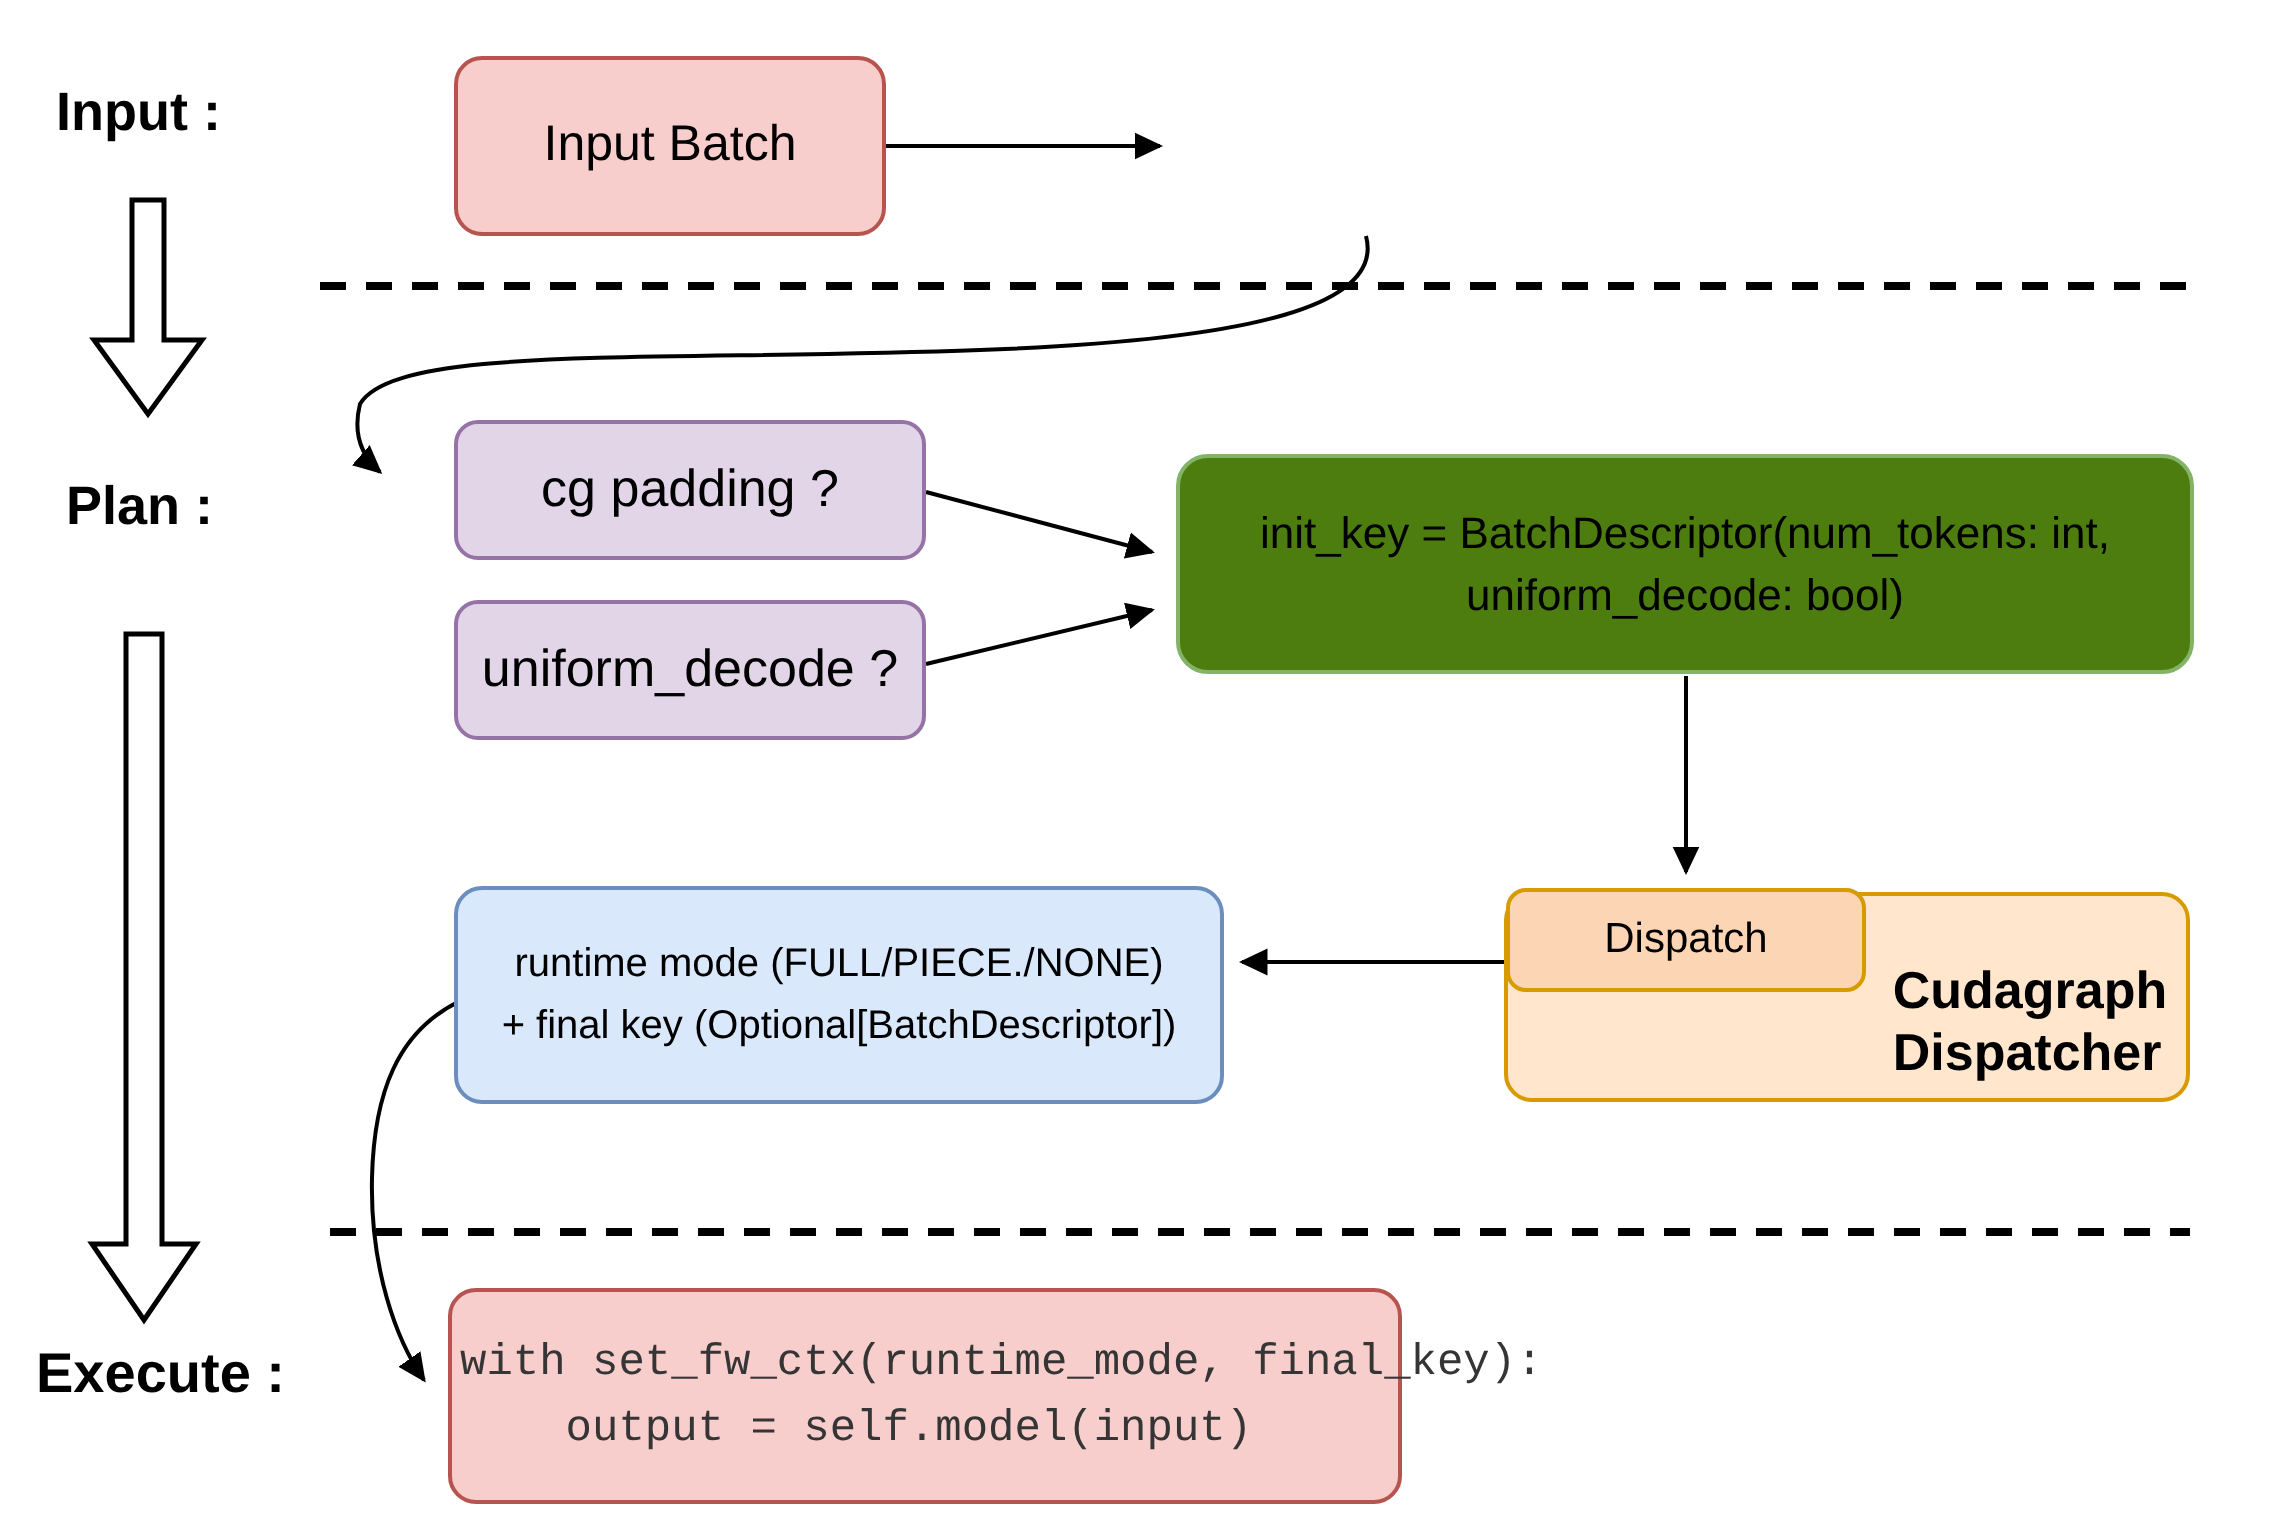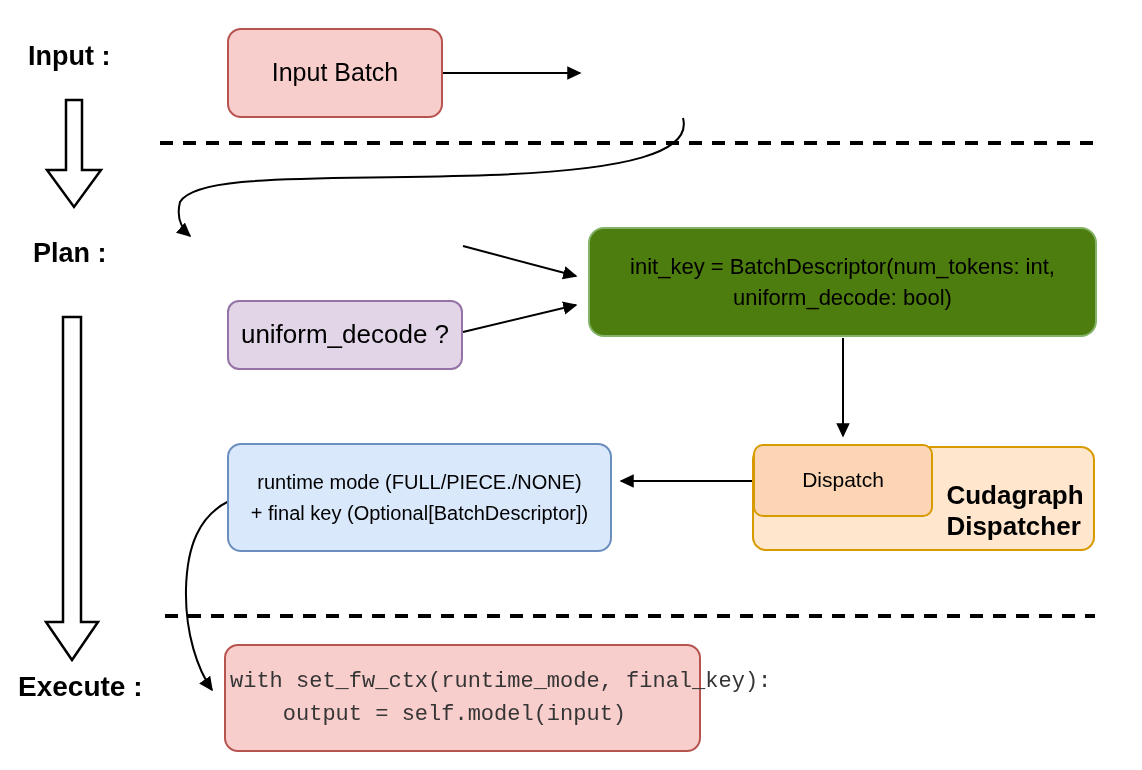--- a/index.html
+++ b/index.html
@@ -15,21 +15,21 @@
     position:absolute;box-sizing:border-box;border:2px solid #000;border-radius:14px;
     display:flex;align-items:center;justify-content:center;text-align:center;
     white-space:pre-line;line-height:1.35;
   }
   .node-input-batch{left:227px;top:28px;width:216px;height:90px;font-size:25px;}
   .node-preprocess{left:590px;top:28px;width:192px;height:89px;font-size:25px;}
   .node-cg-padding{left:227px;top:210px;width:236px;height:70px;font-size:26px;border-radius:12px;}
   .node-uniform-decode{left:227px;top:300px;width:236px;height:70px;font-size:26px;border-radius:12px;}
   .node-init-key{left:588px;top:227px;width:509px;height:110px;font-size:22px;border-radius:16px;line-height:1.42;}
   .node-dispatcher-outer{left:752px;top:446px;width:343px;height:105px;border-radius:14px;}
-  .node-dispatch-inner{left:753px;top:444px;width:180px;height:73px;font-size:21px;border-radius:10px;z-index:3;}
+  .node-dispatch-inner{left:753px;top:444px;width:180px;height:52px;font-size:21px;border-radius:10px;z-index:3;}
   .dispatcher-caption{position:absolute;left:935px;top:446px;width:160px;height:130px;
     display:flex;align-items:center;justify-content:center;text-align:left;
     white-space:pre-line;font-size:26px;line-height:1.2;z-index:4;font-weight:bold;}
   .node-runtime-result{left:227px;top:443px;width:385px;height:109px;font-size:20px;line-height:1.55;}
   .node-execute-code{
     left:224px;top:644px;width:477px;height:108px;
     font-family:"Liberation Mono","DejaVu Sans Mono",monospace;
     font-size:22px;line-height:1.5;white-space:pre;text-align:left;
     justify-content:flex-start;padding-left:4px;color:#353535;
   }
@@ -65,20 +65,21 @@
     <path d="M229 501 C199 516, 187 546, 186 589 C185 634, 198 670, 212 690" stroke="#000" stroke-width="2" fill="none" marker-end="url(#ah)"></path>
   </svg>
 
   <div class="stage-label label-input">Input :</div>
   <div class="stage-label label-plan">Plan :</div>
   <div class="stage-label label-execute">Execute :</div>
 
   <div class="node node-input-batch" style="background-color: rgb(248, 206, 204); border-color: rgb(184, 84, 80);">Input Batch</div>
 
 
+  <div class="node node-cg-padding" style="background-color: rgb(225, 213, 231); border-color: rgb(150, 115, 166);">cg padding ?</div>
 
   <div class="node node-uniform-decode" style="background-color: rgb(225, 213, 231); border-color: rgb(150, 115, 166);">uniform_decode ?</div>
 
   <div class="node node-init-key" style="background-color: #4d7c0f; border-color: rgb(130, 179, 102);">init_key = BatchDescriptor(num_tokens: int,
 uniform_decode: bool)</div>
 
   <div class="node node-dispatcher-outer" style="background-color: rgb(255, 230, 204); border-color: rgb(215, 155, 0);"></div>
   <div class="dispatcher-caption">Cudagraph
 Dispatcher</div>
   <div class="node node-dispatch-inner" style="background-color: rgb(252, 213, 180); border-color: rgb(215, 155, 0);">Dispatch</div>

